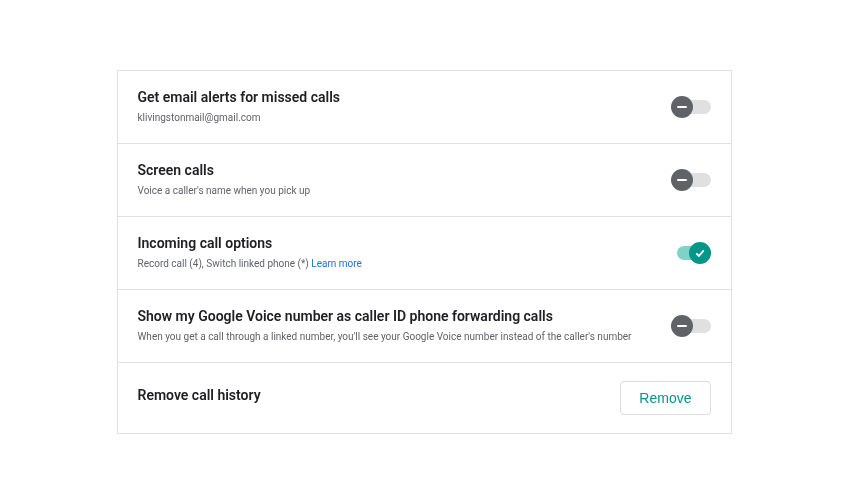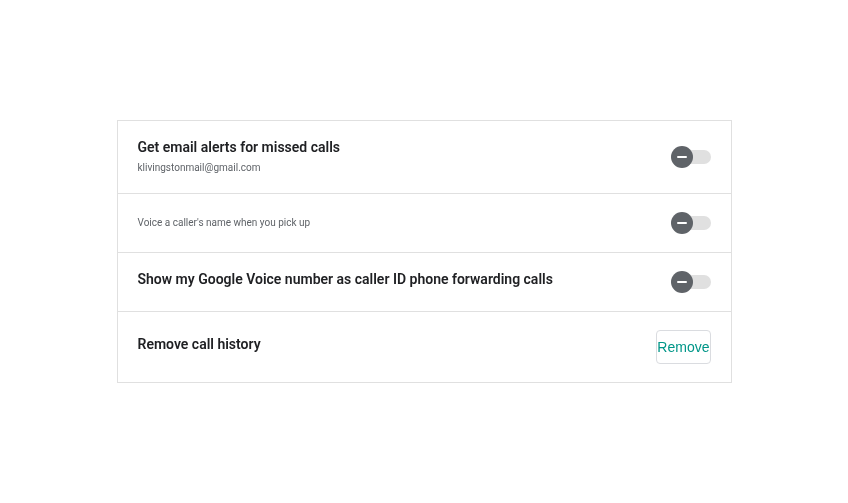--- a/index.html
+++ b/index.html
@@ -105,21 +105,21 @@
       stroke: #fff;
       stroke-width: 2.5;
     }
     
     .remove-button {
       border: 1px solid #dadce0;
       background: #fff;
       color: #009688;
       font-size: 14px;
       font-weight: 500;
-      padding: 8px 0;
+      padding: 8px 18px;
       border-radius: 4px;
       cursor: pointer;
       flex-shrink: 0;
     }
   </style>
 </head>
 <body>
 
 <div class="settings-panel">
 
@@ -129,32 +129,48 @@
       <div class="setting-description">klivingstonmail@gmail.com</div>
     </div>
     <div class="toggle toggle-off">
       <div class="toggle-track"></div>
       <div class="toggle-thumb"></div>
     </div>
   </div>
 
   <div class="setting-row">
     <div class="setting-text">
+      <div class="setting-title">Screen calls</div>
       <div class="setting-description">Voice a caller's name when you pick up</div>
     </div>
     <div class="toggle toggle-off">
       <div class="toggle-track"></div>
       <div class="toggle-thumb"></div>
     </div>
   </div>
 
+  <div class="setting-row">
+    <div class="setting-text">
+      <div class="setting-title">Incoming call options</div>
+      <div class="setting-description"><span>Record call (4), Switch linked phone (*) </span><a class="link">Learn more</a></div>
+    </div>
+    <div class="toggle toggle-on">
+      <div class="toggle-track"></div>
+      <div class="toggle-thumb">
+        <svg viewBox="0 0 16 16">
+            <polyline points="3,8.5 6.5,12 13,4.5"></polyline>
+          </svg>
+      </div>
+    </div>
+  </div>
 
   <div class="setting-row">
     <div class="setting-text">
       <div class="setting-title">Show my Google Voice number as caller ID phone forwarding calls</div>
+      <div class="setting-description">When you get a call through a linked number, you'll see your Google Voice number instead of the caller's number</div>
     </div>
     <div class="toggle toggle-off">
       <div class="toggle-track"></div>
       <div class="toggle-thumb"></div>
     </div>
   </div>
 
   <div class="setting-row">
     <div class="setting-text">
       <div class="setting-title">Remove call history</div>

